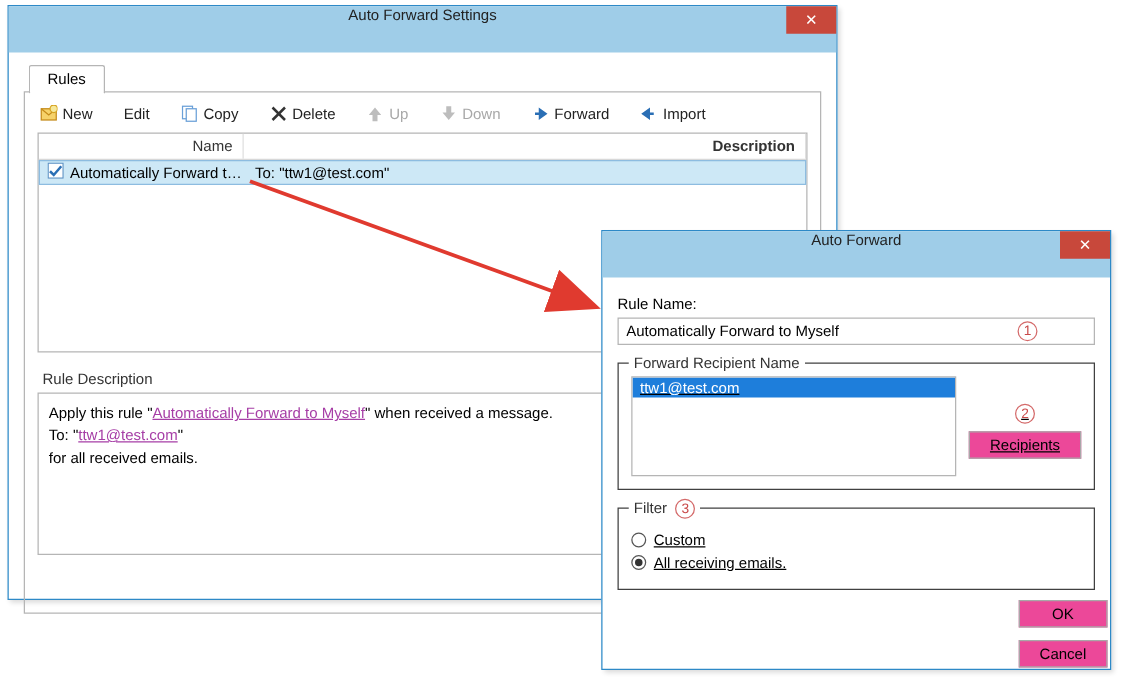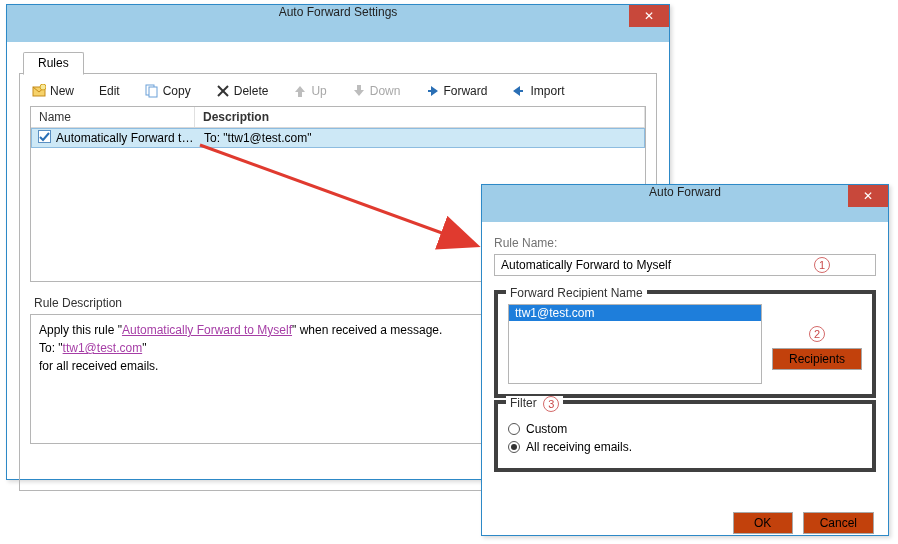--- a/index.html
+++ b/index.html
@@ -43,59 +43,60 @@
     border: 1px solid #b5b5b5;
     margin-top: -1px;
     padding: 8px 10px 10px 10px;
     height: 418px;
   }
   .toolbar { display: flex; gap: 25px; align-items: center; padding: 2px 2px 8px 2px; }
   .tbtn { display: inline-flex; gap: 4px; align-items: center; cursor: pointer; color: #222; }
   .tbtn.disabled { color: #a8a8a8; cursor: default; }
   .ico { width: 14px; height: 14px; display: inline-block; }
   .listview { border: 1px solid #b5b5b5; background: #fff; height: 176px; display: flex; flex-direction: column; }
-  .lv-head { display: flex; border-bottom: 1px solid #d8d8d8; }
+  .lv-head { display: flex; border-bottom: 1px solid #d8d8d8; text-align: right; }
   .lv-head div { padding: 3px 8px; border-right: 1px solid #e0e0e0; color: #333; }
   .col-name { width: 164px; }
   .col-desc { flex: 1; font-weight: bold; }
   .lv-row { display: flex; align-items: center; background: #cde8f6; border: 1px solid #8dbce0; margin: 0; padding: 1px 0; cursor: pointer; }
   .lv-row .chk { width: 24px; text-align: center; }
   .lv-row .rname { width: 140px; white-space: nowrap; overflow: hidden; text-overflow: ellipsis; }
   .lv-row .rdesc { flex: 1; padding-left: 8px; }
   .section-label { margin: 14px 2px 4px 4px; color: #333; }
   .descbox { border: 1px solid #b5b5b5; background: #fff; padding: 6px 8px; height: 130px; line-height: 1.5; }
   .purple { color: #a63ea6; text-decoration: underline; cursor: pointer; }
   
   #win2 { left: 481px; top: 184px; width: 408px; height: 352px; }
-  .label { color: #737373; }
+  .label { color: #000000; }
   .textbox {
     border: 1px solid #b5b5b5; background: #fff;
     padding: 3px 6px; width: 100%; height: 22px;
   }
   .fieldset {
-    border: 4px solid #404040; padding: 10px 10px 10px 10px;
+    border: 1px solid #404040; padding: 10px 10px 10px 10px;
     position: relative;
+    text-decoration: underline;
   }
   .fieldset .legend {
     position: absolute; top: -8px; left: 8px;
     background: #fff; padding: 0 4px; color: #333;
   }
   .reciplist {
     border: 1px solid #b5b5b5; background: #fff;
     width: 270px; height: 80px; overflow: hidden;
   }
   .reciplist .sel { background: #1e7edb; color: #fff; padding: 1px 6px; }
   .btn {
-    border: 1px solid #a8a8a8; background: #c2410c;
+    border: 1px solid #a8a8a8; background: #ec4899;
     padding: 3px 16px; cursor: pointer; display: inline-block;
   }
   .recipwrap { display: flex; gap: 10px; align-items: flex-start; }
   .footer {
-    position: absolute; bottom: 10px; right: 14px;
-    display: flex; gap: 10px;
+    position: absolute; bottom: 10px; right: 2px;
+    display: flex; gap: 10px; flex-direction: column;
   }
   .radio { display: flex; align-items: center; gap: 6px; margin: 4px 0; cursor: pointer; }
   .radio .dot {
     width: 12px; height: 12px; border: 1px solid #555; border-radius: 50%;
     display: inline-flex; align-items: center; justify-content: center;
   }
   .radio .dot.checked::after { content: ""; width: 6px; height: 6px; background: #333; border-radius: 50%; }
   
   .callout {
     position: absolute;
@@ -251,21 +252,21 @@
         <div class="reciplist">
           <div class="sel">ttw1@test.com</div>
         </div>
         <div style="display:flex; flex-direction:column; justify-content:center; align-items:center; gap:6px; padding-top:22px;">
           <div class="callout" style="position:static;">2</div>
           <span class="btn">Recipients</span>
         </div>
       </div>
     </div>
 
-    <div class="fieldset" style="margin-top:2px; padding-top:14px;">
+    <div class="fieldset" style="margin-top:14px; padding-top:14px;">
       <div class="legend">
         <span>Filter</span>
         &nbsp;<span class="callout" style="position:static; display:inline-block; vertical-align:middle;">3</span>
       </div>
       <div class="radio">
         <span class="dot"></span>
         <span>Custom</span>
       </div>
       <div class="radio">
         <span class="dot checked"></span>

